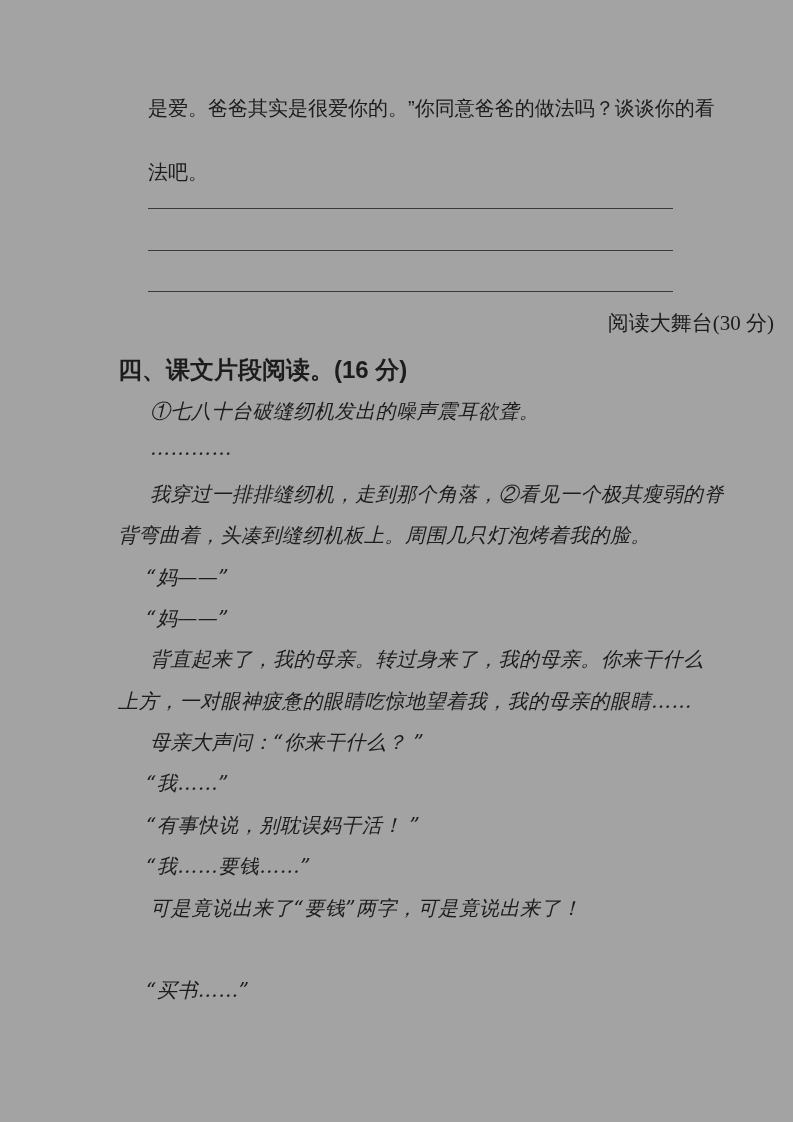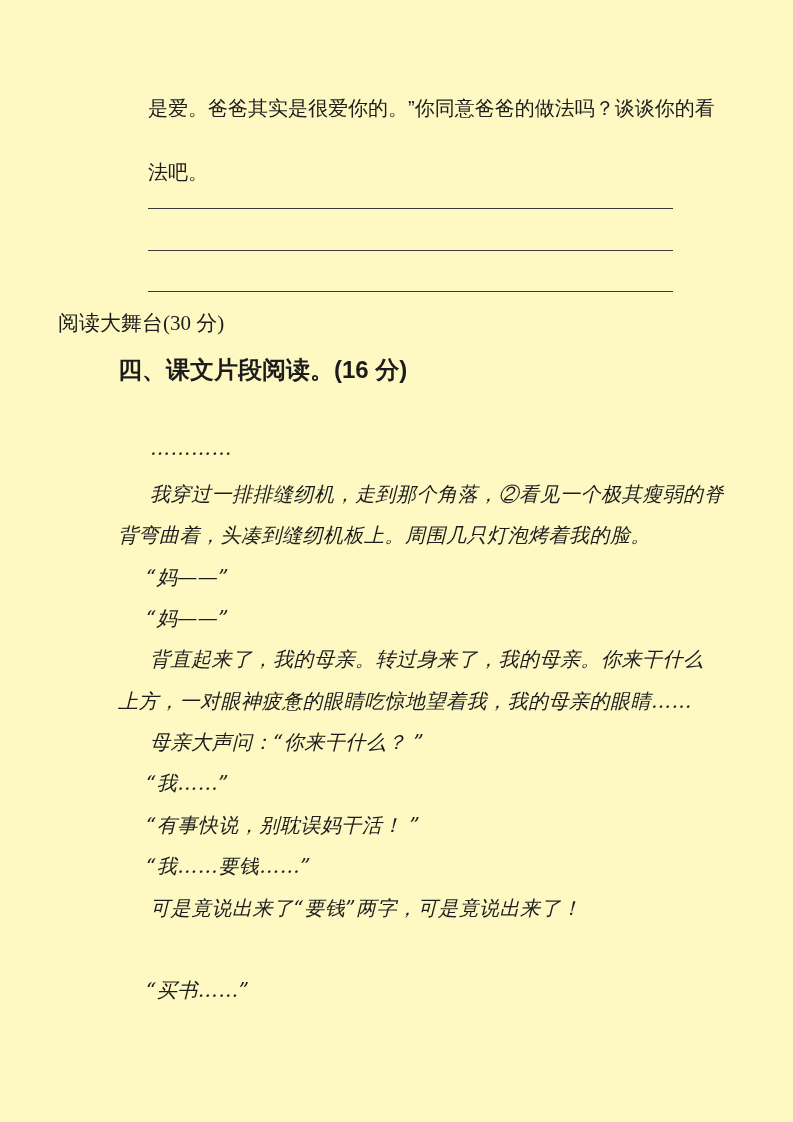--- a/index.html
+++ b/index.html
@@ -4,21 +4,21 @@
 <style>
   html, body {
     margin: 0;
     padding: 0;
     background: #ffffff;
   }
   .page {
     position: relative;
     width: 793px;
     height: 1122px;
-    background: #fef9c3;
+    background: #a3a3a3;
     overflow: hidden;
     color: #1c1c1c;
   }
   .ln {
     position: absolute;
     line-height: 26px;
     white-space: pre;
     color: #1c1c1c;
   }
   
@@ -52,39 +52,40 @@
     position: absolute;
     left: 148px;
     width: 525px;
     height: 0;
     border-bottom: 1.5px solid #3a3a3a;
   }
   .banner {
     position: absolute;
     left: 58px;
     width: 716px;
-    text-align: left;
+    text-align: right;
   }
 </style>
 </head>
 <body>
 
 <div class="page">
 
   <div class="ln hei q3-indent" style="top:95px">是爱。爸爸其实是很爱你的。”你同意爸爸的做法吗？谈谈你的看</div>
   <div class="ln hei q3-indent" style="top:159px">法吧。</div>
 
   <div class="answer-blank" style="top:208px"></div>
   <div class="answer-blank" style="top:250px"></div>
   <div class="answer-blank" style="top:291px"></div>
 
   <div class="ln song banner" style="top:310px">阅读大舞台(30 分)</div>
 
   <div class="ln hei-bold flush" style="top:357px">四、课文片段阅读。(16 分)</div>
 
+  <div class="ln kai indent" style="top:398px">①七八十台破缝纫机发出的噪声震耳欲聋。</div>
   <div class="ln kai indent" style="top:435px">…………</div>
   <div class="ln kai indent" style="top:481px">我穿过一排排缝纫机，走到那个角落，②看见一个极其瘦弱的脊</div>
   <div class="ln kai flush" style="top:522px">背弯曲着，头凑到缝纫机板上。周围几只灯泡烤着我的脸。</div>
   <div class="ln kai quote-indent" style="top:564px">“妈——”</div>
   <div class="ln kai quote-indent" style="top:605px">“妈——”</div>
   <div class="ln kai indent" style="top:646px">背直起来了，我的母亲。转过身来了，我的母亲。你来干什么</div>
   <div class="ln kai flush" style="top:688px">上方，一对眼神疲惫的眼睛吃惊地望着我，我的母亲的眼睛……</div>
   <div class="ln kai indent" style="top:729px">母亲大声问：“你来干什么？ ”</div>
   <div class="ln kai quote-indent" style="top:770px">“我……”</div>
   <div class="ln kai quote-indent" style="top:812px">“有事快说，别耽误妈干活！ ”</div>

